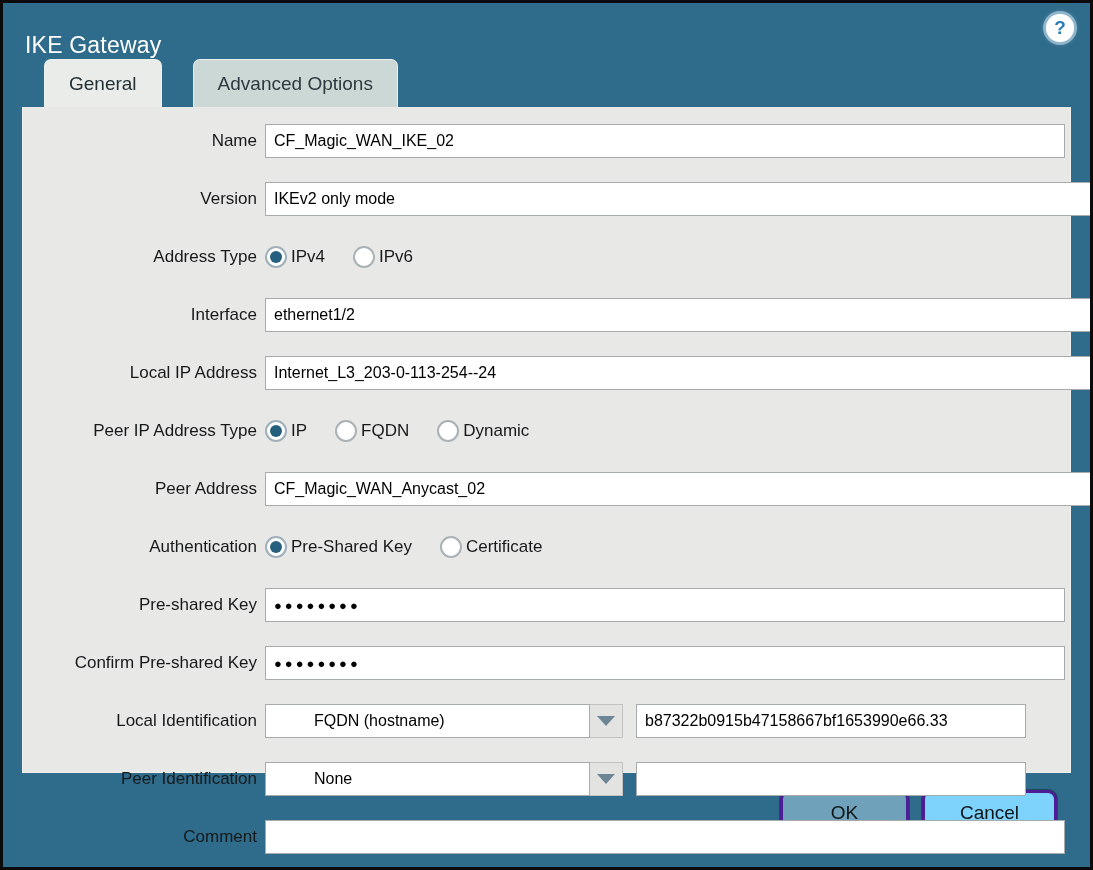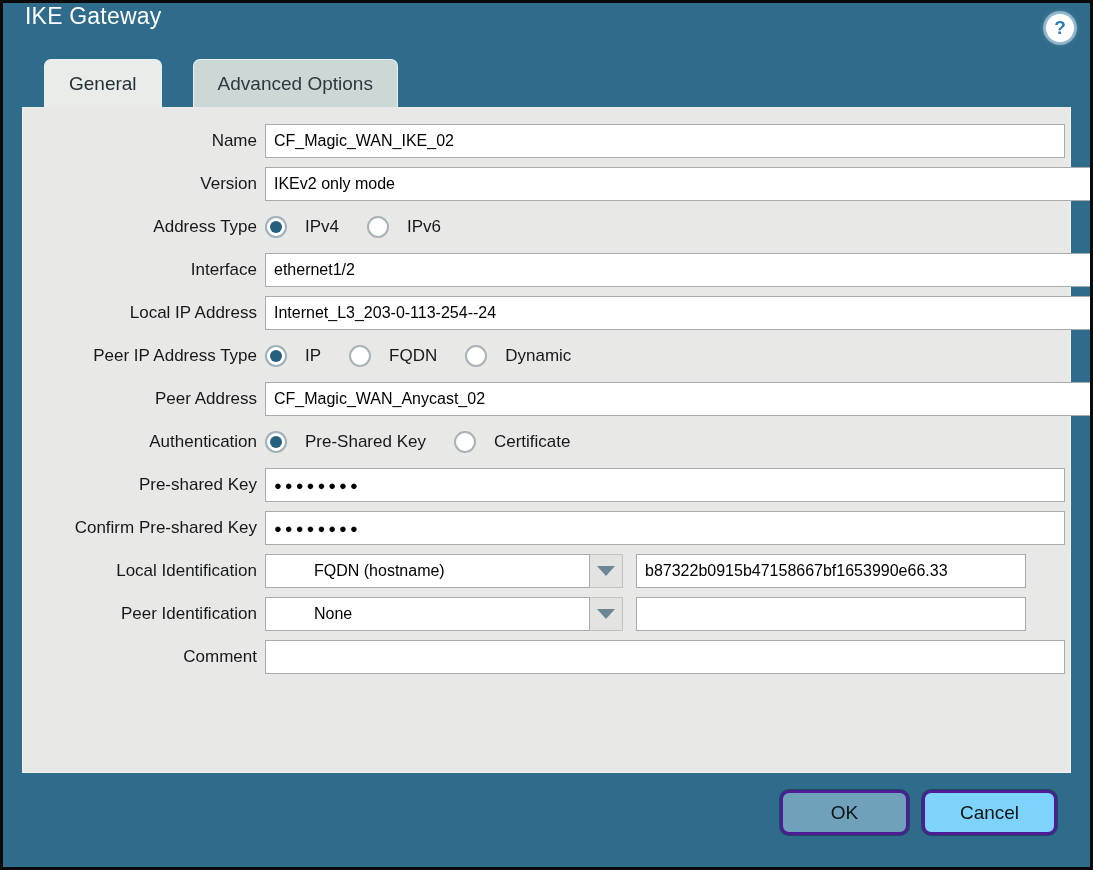--- a/index.html
+++ b/index.html
@@ -11,21 +11,21 @@
   #window {
     width: 1093px; height: 870px;
     border: 3px solid #0a0a0a;
     background: #2f6b8a;
     position: relative;
     overflow: hidden;
   }
   
   .titlebar {
     height: 56px;
-    display: flex; align-items: flex-start;
+    display: flex; align-items: flex-end;
     padding: 0 18px 0 22px;
     position: relative;
   }
   .dialog-title {
     color: #ffffff;
     font-size: 23px;
     font-weight: 400;
     letter-spacing: 0.2px;
   }
   .help-btn {
@@ -77,21 +77,21 @@
     background: #e8e8e6;
     border: 1px solid #f0f0ee;
     border-top: none;
     padding-top: 17px;
     position: relative;
     z-index: 1;
   }
   .row {
     display: flex;
     align-items: center;
-    margin: 0 0 9px 0;
+    margin: 0 0 24px 0;
     min-height: 34px;
     border-radius: 13px;
   }
   .row .label {
     width: 234px;
     text-align: right;
     font-size: 17px;
     color: #16191a;
     padding-right: 0;
     flex: 0 0 234px;
@@ -125,21 +125,21 @@
   }
   .dd-arrow {
     width: 0; height: 0;
     border-left: 9px solid transparent;
     border-right: 9px solid transparent;
     border-top: 10px solid #6d8696;
   }
   .password { font-size: 13px; letter-spacing: 3px; line-height: 34px; font-weight: bold; }
   
   .radio-group { display: flex; align-items: center; gap: 28px; }
-  .radio-option { display: flex; align-items: center; gap: 18px; cursor: pointer; text-align: center; }
+  .radio-option { display: flex; align-items: center; gap: 4px; cursor: pointer; text-align: center; }
   .radio {
     width: 22px; height: 22px;
     border-radius: 50%;
     background: #ffffff;
     border: 2px solid #a9b2b6;
     position: relative;
     flex: 0 0 22px;
   }
   .radio.checked { border-color: #9fb0ba; }
   .radio.checked::after {

